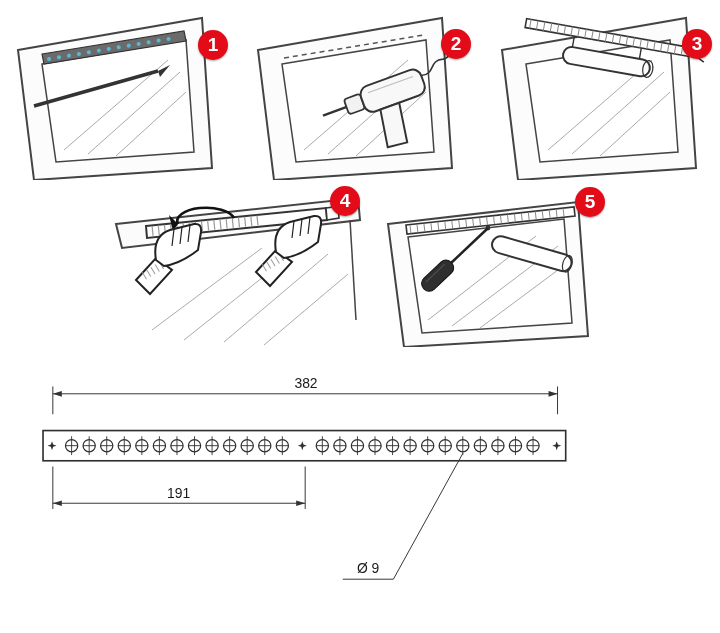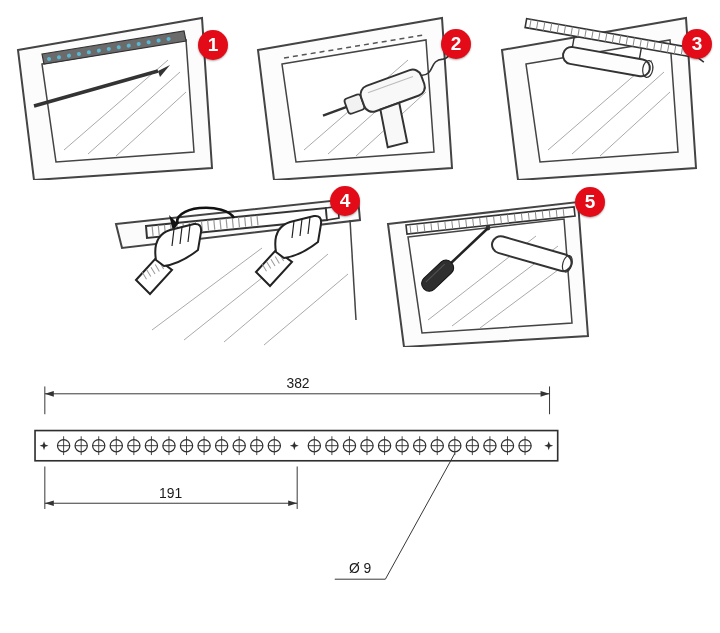--- a/index.html
+++ b/index.html
@@ -145,21 +145,21 @@
     </g>
   </svg>
 </div>
 
 <div class="badge" style="left:198px;top:30px">1</div>
 <div class="badge" style="left:441px;top:29px">2</div>
 <div class="badge" style="left:682px;top:29px">3</div>
 <div class="badge" style="left:330px;top:186px">4</div>
 <div class="badge" style="left:575px;top:187px">5</div>
 
-<div class="panel" style="left:4px;top:340px;width:588px;height:293px">
+<div class="panel" style="left:12px;top:340px;width:588px;height:293px">
   <svg viewBox="0 0 720 293">
     <defs>
       <g id="hole">
         <circle r="7.5" fill="none" stroke="#2f2f2f" stroke-width="1.5"></circle>
         <line y1="-11.5" y2="11.5" stroke="#2f2f2f" stroke-width="1.1"></line>
         <line x1="-7.5" x2="7.5" stroke="#2f2f2f" stroke-width="1.1"></line>
       </g>
       <g id="star4">
         <path d="M0,-5.5 L1.4,-1.4 L5.5,0 L1.4,1.4 L0,5.5 L-1.4,1.4 L-5.5,0 L-1.4,-1.4 Z" fill="#2f2f2f"></path>
       </g>

